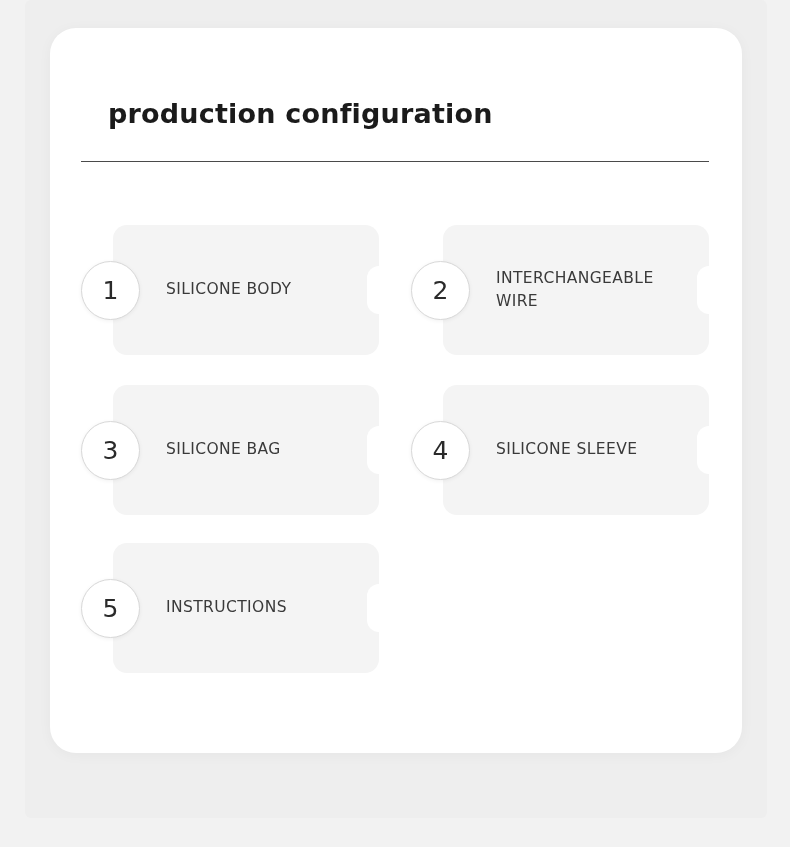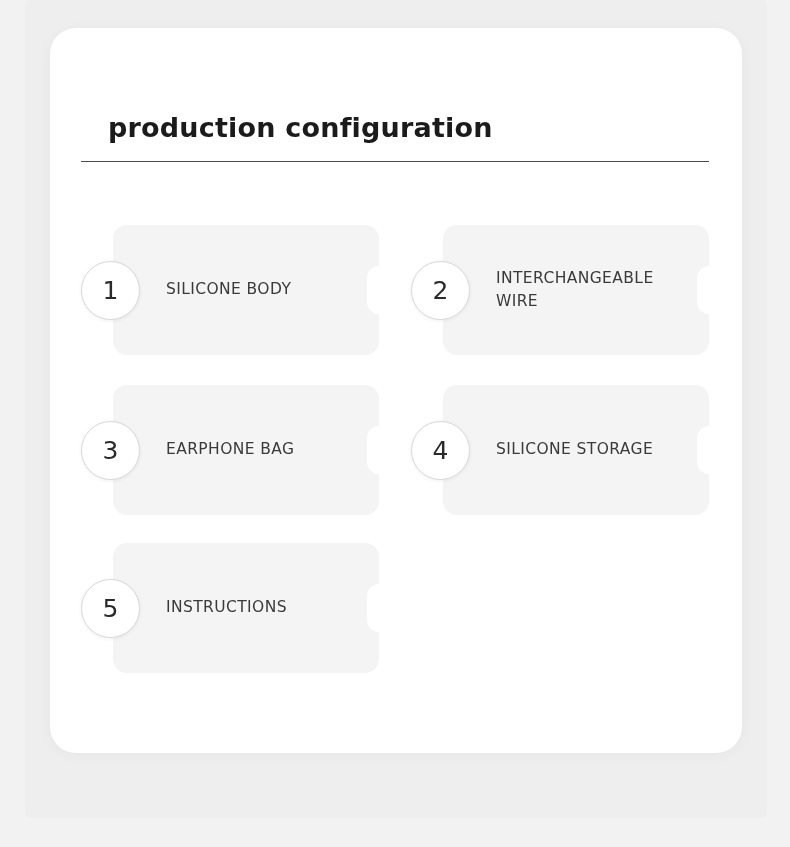--- a/index.html
+++ b/index.html
@@ -40,21 +40,20 @@
   }
   .title {
     position: absolute;
     left: 108px;
     top: 98px;
     font-size: 27px;
     color: #1b1b1b;
     font-weight: 600;
     letter-spacing: 0.2px;
     font-family: "DejaVu Sans", sans-serif;
-    margin-top: 14px;
   }
   .title-rule {
     position: absolute;
     left: 81px;
     top: 161px;
     width: 628px;
     height: 1px;
     background: #4a4a4a;
   }
   .items-area {
@@ -145,27 +144,27 @@
 
     <div class="item col-right row-1">
       <div class="plate"></div>
       <div class="badge">2</div>
       <div class="label">INTERCHANGEABLE WIRE</div>
     </div>
 
     <div class="item col-left row-2">
       <div class="plate"></div>
       <div class="badge">3</div>
-      <div class="label">EARPHONE BAG</div>
+      <div class="label">SILICONE BAG</div>
     </div>
 
     <div class="item col-right row-2">
       <div class="plate"></div>
       <div class="badge">4</div>
-      <div class="label">SILICONE STORAGE</div>
+      <div class="label">SILICONE SLEEVE</div>
     </div>
 
     <div class="item col-left row-3">
       <div class="plate"></div>
       <div class="badge">5</div>
       <div class="label">INSTRUCTIONS</div>
     </div>
 
   </div>
 </div>

